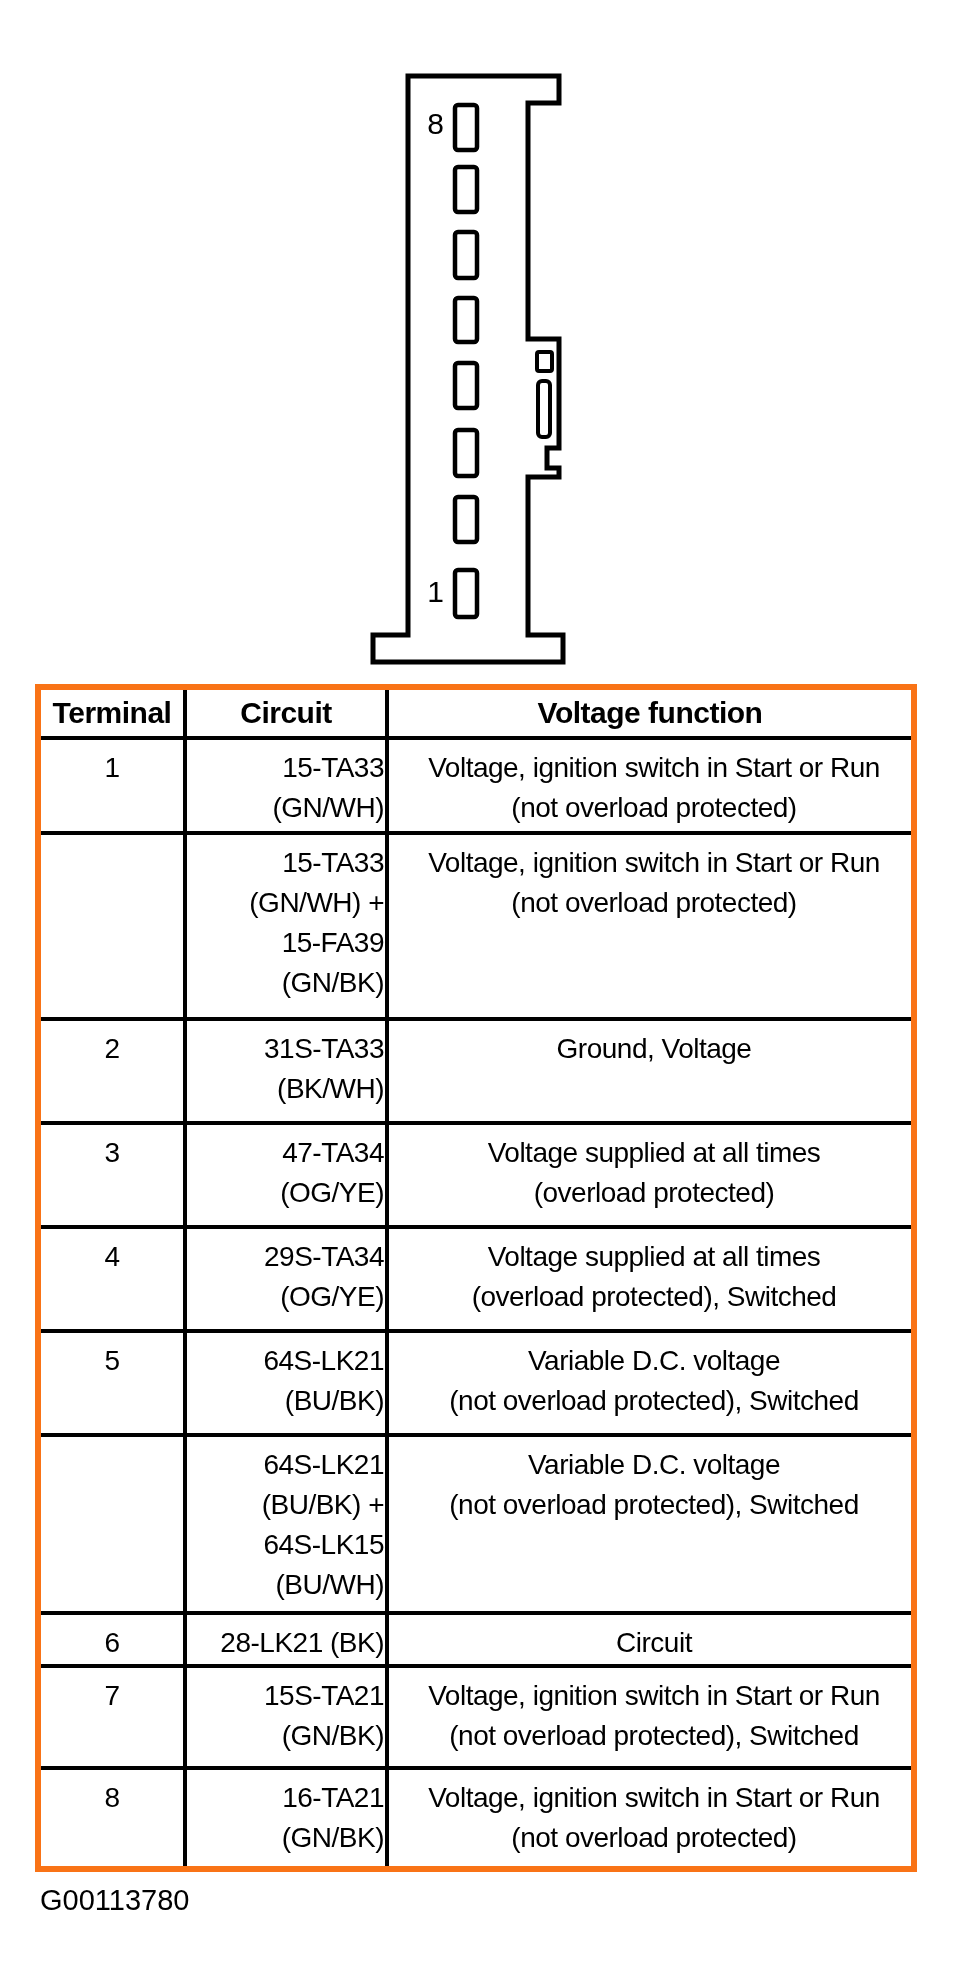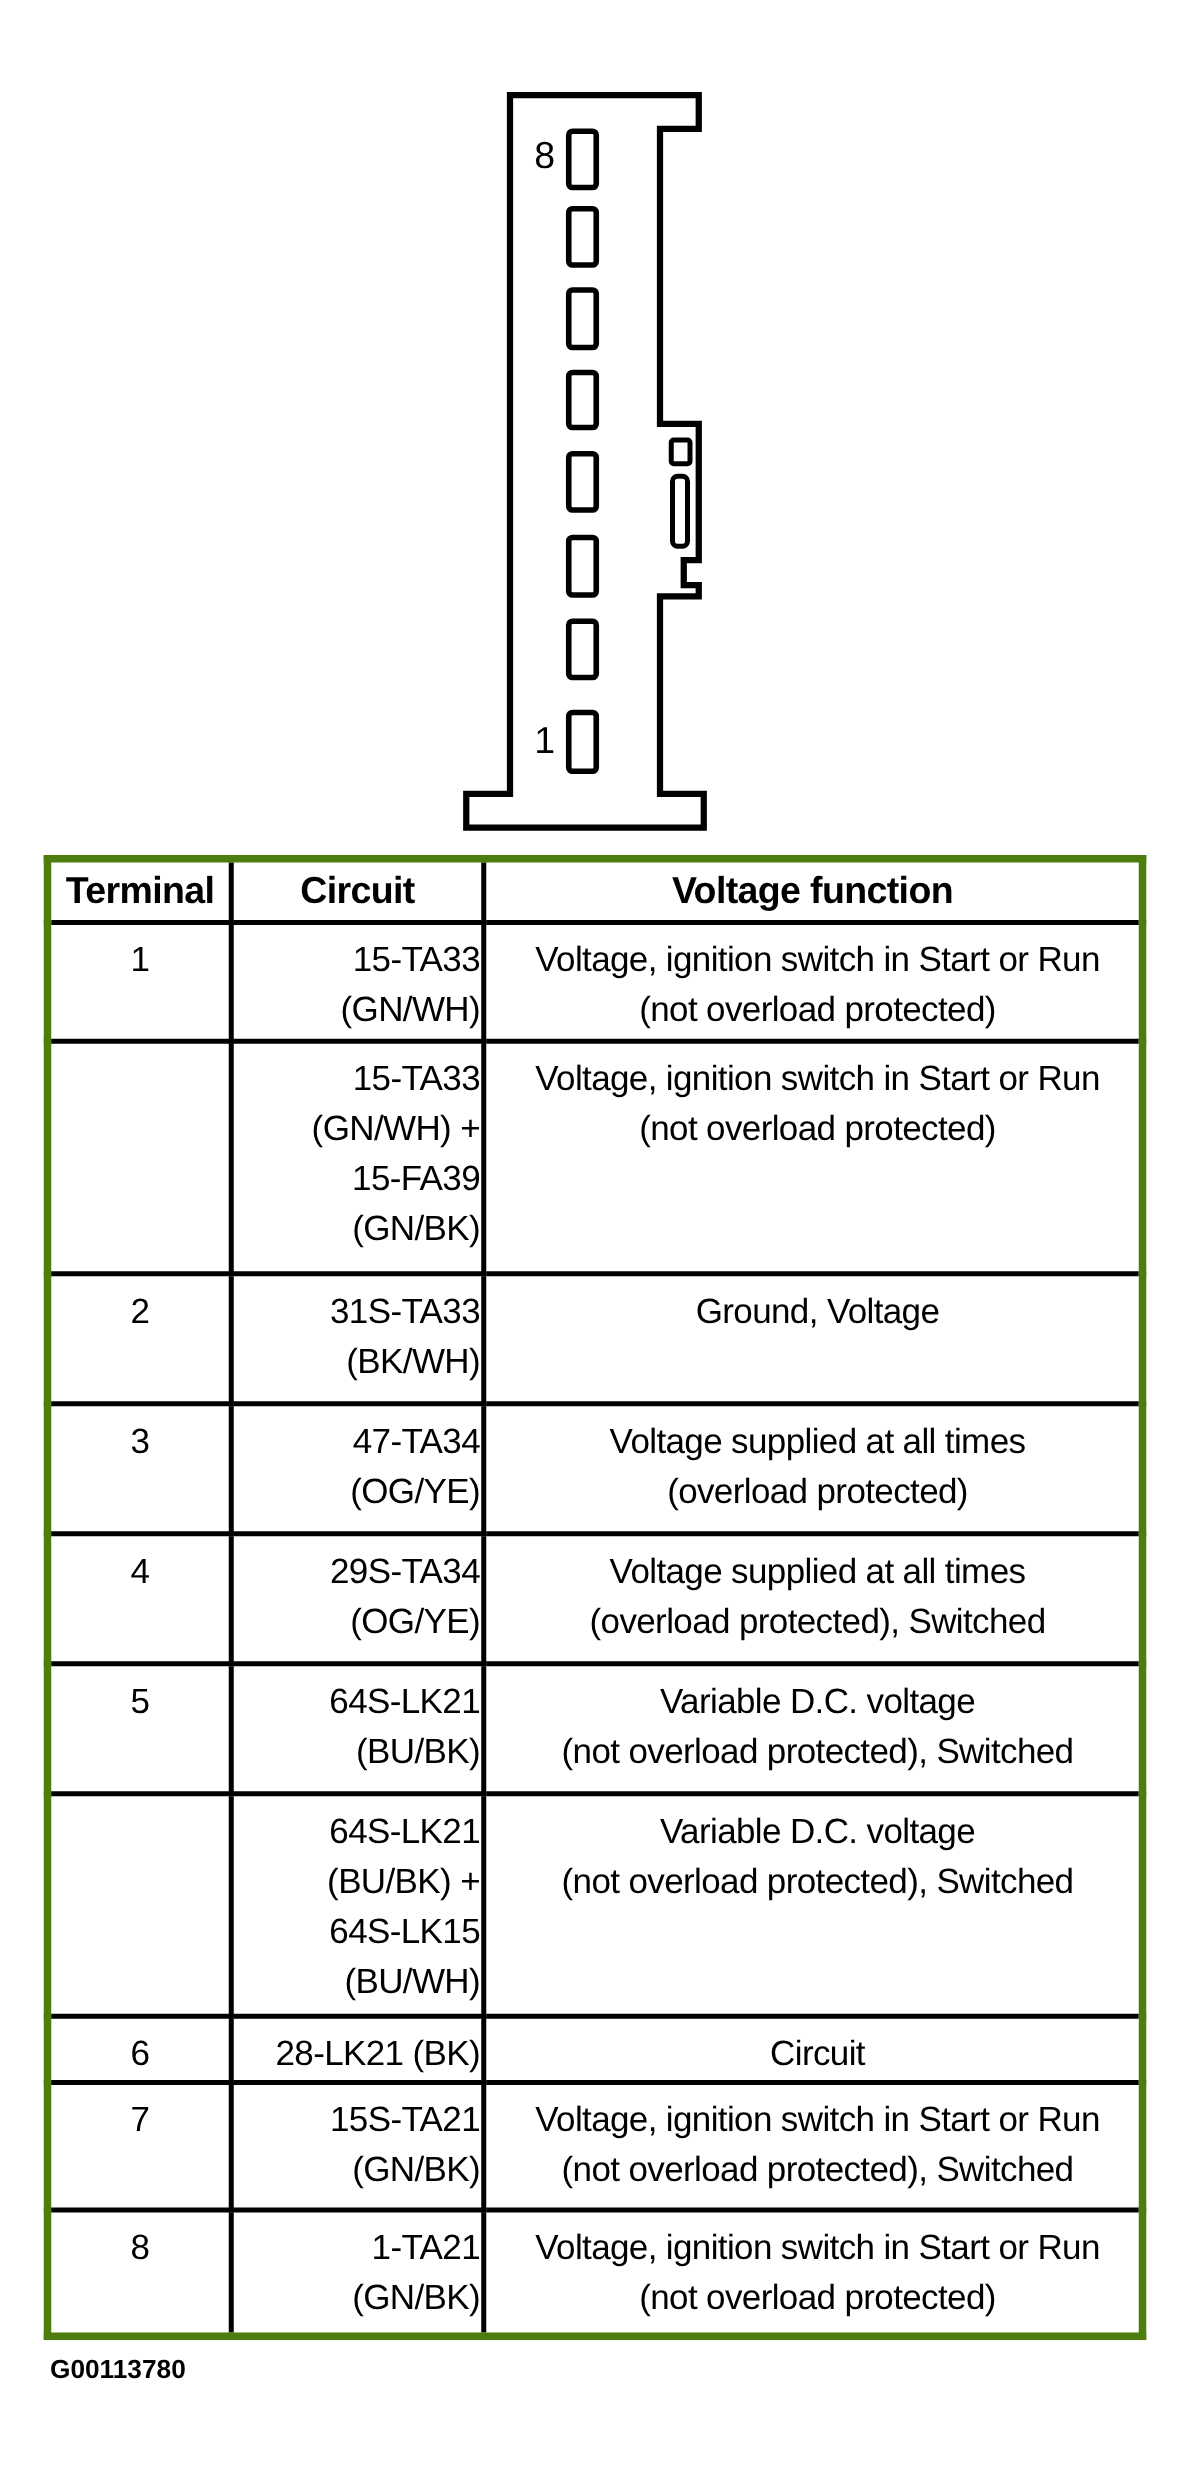--- a/index.html
+++ b/index.html
@@ -13,21 +13,21 @@
 
   
   .connector-svg { position: absolute; left: 0; top: 0; width: 955px; height: 700px; }
 
   
   .table-wrap { position: absolute; left: 35px; top: 684px; }
   table.pinout {
     border-collapse: collapse;
     table-layout: fixed;
     width: 876px;
-    border: 6px solid #4d7c0f;
+    border: 6px solid #f97316;
   }
   table.pinout th, table.pinout td {
     border: 4px solid #000;
     overflow: hidden;
   }
   table.pinout th {
     font-weight: bold;
     font-size: 30px;
     letter-spacing: -0.5px;
     text-align: center;
@@ -45,23 +45,22 @@
     background: #fff;
   }
   td.cell-terminal { text-align: center; }
   td.cell-circuit  { text-align: right; }
   td.cell-function { text-align: center; padding-left: 10px; padding-right: 2px; }
 
   
   .figure-id {
     position: absolute;
     left: 40px; top: 1884px;
-    font-size: 21px;
+    font-size: 29px;
     letter-spacing: 0px;
-    font-weight: bold;
   }
 
   .svg-label { font-family: "Liberation Sans", sans-serif; font-size: 30px; fill: #000; }
 </style>
 </head>
 <body>
 
 <div class="page">
 
   <svg class="connector-svg" viewBox="0 0 955 700" xmlns="http://www.w3.org/2000/svg">
@@ -158,21 +157,21 @@
           </tr>
           <tr style="height: 102px;">
             <td class="cell-terminal">7</td>
             <td class="cell-circuit">15S-TA21
 (GN/BK)</td>
             <td class="cell-function">Voltage, ignition switch in Start or Run
 (not overload protected), Switched</td>
           </tr>
           <tr style="height: 101px;">
             <td class="cell-terminal">8</td>
-            <td class="cell-circuit">1-TA21
+            <td class="cell-circuit">16-TA21
 (GN/BK)</td>
             <td class="cell-function">Voltage, ignition switch in Start or Run
 (not overload protected)</td>
           </tr>
         </tbody>
     </table>
   </div>
 
   <div class="figure-id">G00113780</div>
 

